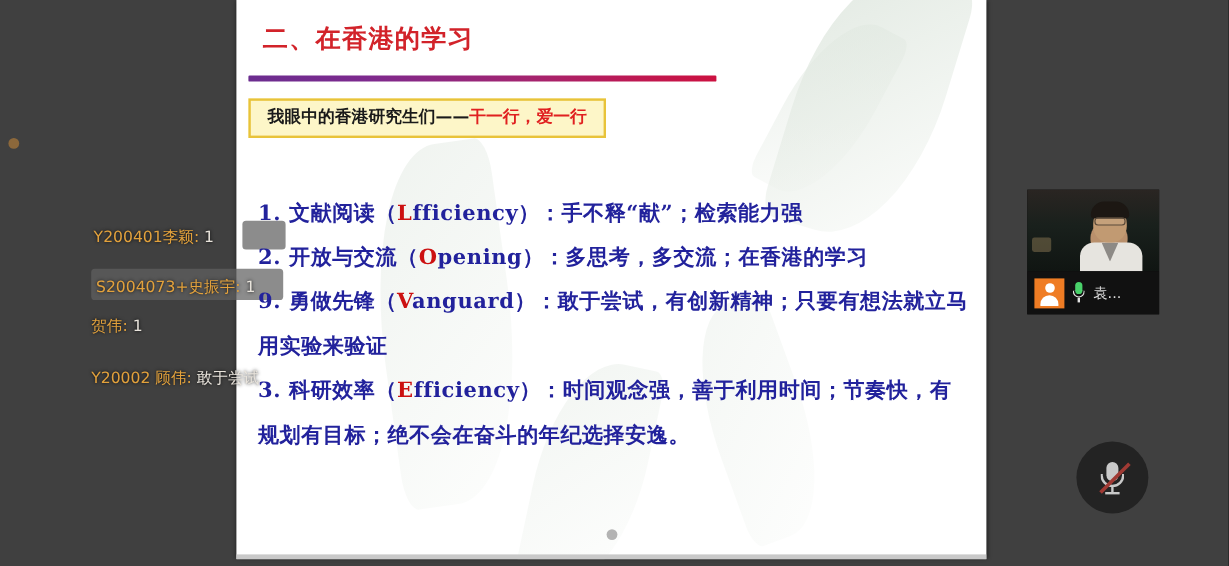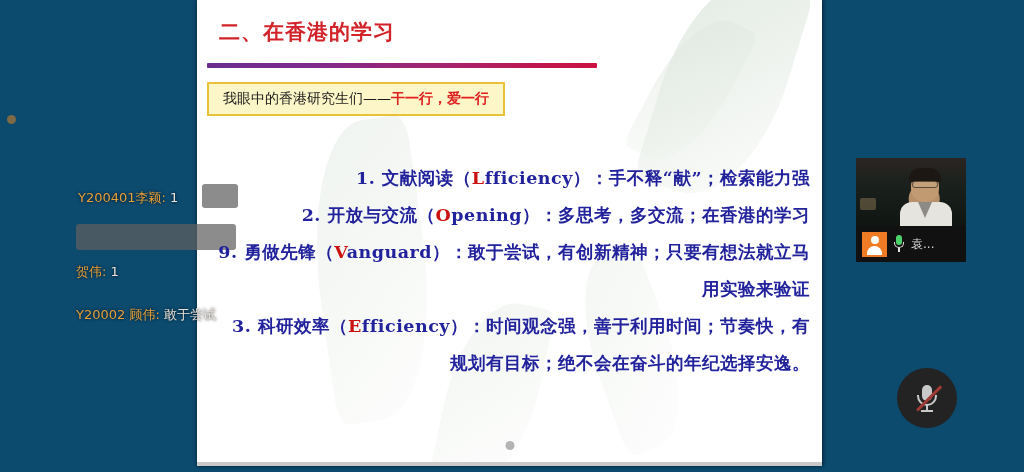--- a/index.html
+++ b/index.html
@@ -5,22 +5,21 @@
   * { box-sizing: border-box; margin: 0; padding: 0; }
   html, body {
     width: 1024px; height: 472px;
     background: #000;
     overflow: hidden;
     font-family: "Liberation Sans", sans-serif;
   }
   #screen {
     position: relative;
     width: 1024px; height: 472px;
-    background: #0c4a6e;
-    text-align: right;
+    background: #404040;
   }
 
   
   .corner-dot {
     position: absolute;
     left: 7px; top: 115px;
     width: 9px; height: 9px;
     border-radius: 50%;
     background: #a5763a;
     opacity: .75;
@@ -70,21 +69,21 @@
   .subtitle-box {
     position: absolute;
     left: 10px; top: 82px;
     padding: 5px 14px 6px 14px;
     background: #fdf6c8;
     border: 2px solid #e8c33a;
     white-space: nowrap;
   }
   .subtitle-box .st-black {
     font-family: "DejaVu Sans", sans-serif;
-    font-size: 14px; font-weight: normal; color: #1a1a1a;
+    font-size: 14px; font-weight: bold; color: #1a1a1a;
   }
   .subtitle-box .st-red {
     font-family: "DejaVu Sans", sans-serif;
     font-size: 14px; font-weight: bold; color: #e02020;
   }
 
   .body-list {
     position: absolute;
     left: 18px; top: 160px;
     width: 595px;
@@ -314,20 +313,24 @@
 
   <div class="chat-layer">
     <div class="chat-pill" style="left:202px; top:178px; width:36px; height:24px;"></div>
     <div class="chat-pill" style="left:76px; top:218px; width:160px; height:26px;"></div>
 
     <div class="chat-line" style="left:78px; top:183px;">
       <span>Y200401李颖:</span>
       <span class="cm-body">1</span>
     </div>
 
+    <div class="chat-line" style="left:80px; top:224px;">
+      <span>S2004073+史振宇:</span>
+      <span class="cm-body">1</span>
+    </div>
 
     <div class="chat-line" style="left:76px; top:257px;">
       <span>贺伟:</span>
       <span class="cm-body">1</span>
     </div>
 
     <div class="chat-line" style="left:76px; top:300px;">
       <span>Y20002 顾伟:</span>
       <span class="cm-body">敢于尝试</span>
     </div>

